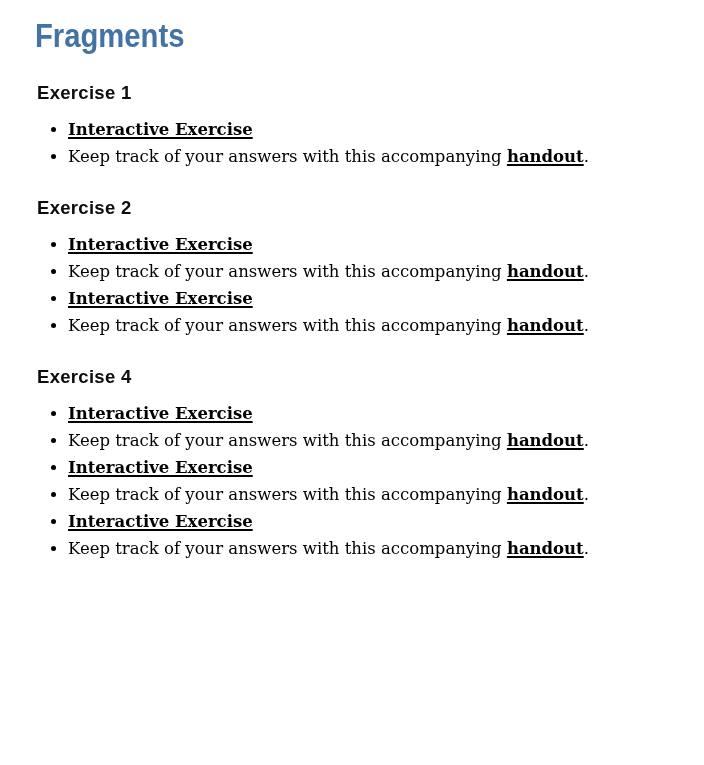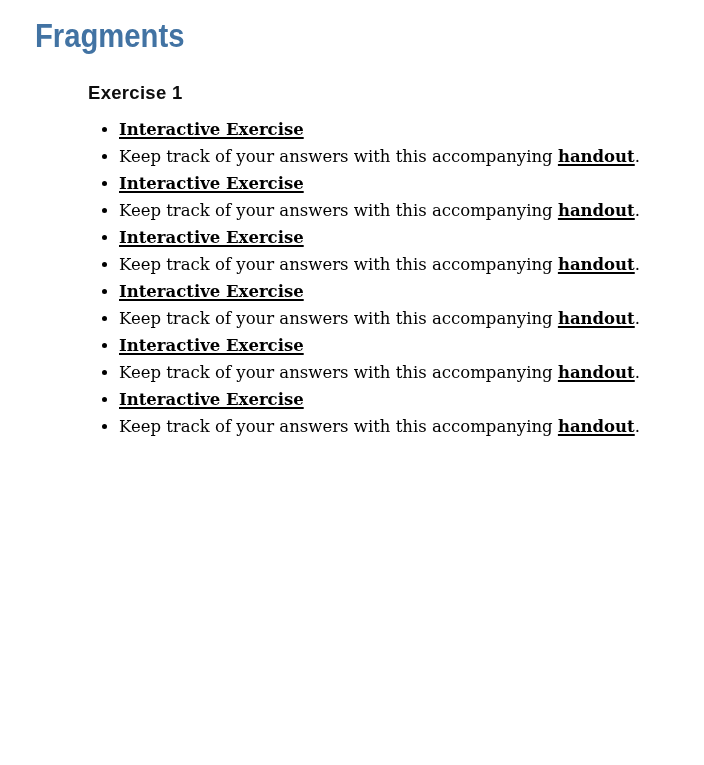--- a/index.html
+++ b/index.html
@@ -20,21 +20,21 @@
     font-size: 34px;
     line-height: 38px;
     color: #4273a3;
     margin: 16px 0 0 35px;
     letter-spacing: 0px;
     transform: scaleX(0.86);
     transform-origin: left top;
     white-space: nowrap;
   }
   .content {
-    margin-left: 88px;
+    margin-left: 37px;
     margin-right: 40px;
   }
   .section h2 {
     font-family: "Liberation Sans", sans-serif;
     font-weight: bold;
     font-size: 18.5px;
     line-height: 21px;
     color: #0d0d0d;
     letter-spacing: 0.3px;
     margin: 27px 0 13px 0;
@@ -67,34 +67,36 @@
 
   <section class="section">
     <h2>Exercise 1</h2>
     <ul>
       <li><a href="#" class="link">Interactive Exercise</a></li>
       <li><span>Keep track of your answers with this accompanying </span><a href="#" class="link">handout</a><span>.</span></li>
     </ul>
   </section>
 
   <section class="section">
+    <h2>Exercise 2</h2>
     <ul>
       <li><a href="#" class="link">Interactive Exercise</a></li>
       <li><span>Keep track of your answers with this accompanying </span><a href="#" class="link">handout</a><span>.</span></li>
     </ul>
   </section>
 
   <section class="section">
     <ul>
       <li><a href="#" class="link">Interactive Exercise</a></li>
       <li><span>Keep track of your answers with this accompanying </span><a href="#" class="link">handout</a><span>.</span></li>
     </ul>
   </section>
 
   <section class="section">
+    <h2>Exercise 4</h2>
     <ul>
       <li><a href="#" class="link">Interactive Exercise</a></li>
       <li><span>Keep track of your answers with this accompanying </span><a href="#" class="link">handout</a><span>.</span></li>
     </ul>
   </section>
 
   <section class="section">
     <ul>
       <li><a href="#" class="link">Interactive Exercise</a></li>
       <li><span>Keep track of your answers with this accompanying </span><a href="#" class="link">handout</a><span>.</span></li>

